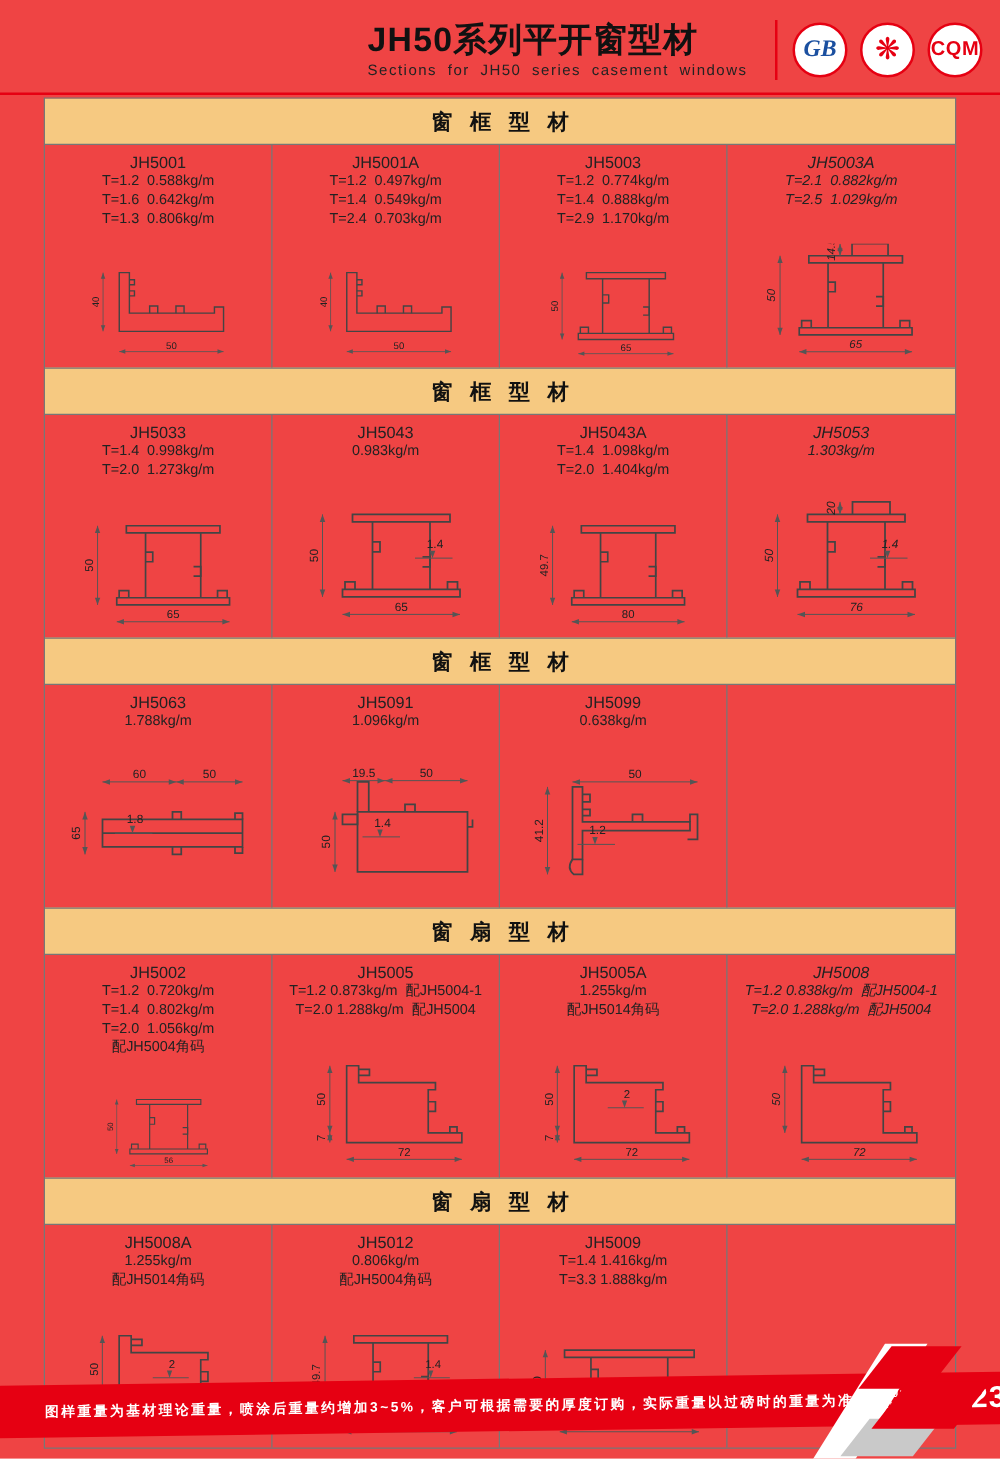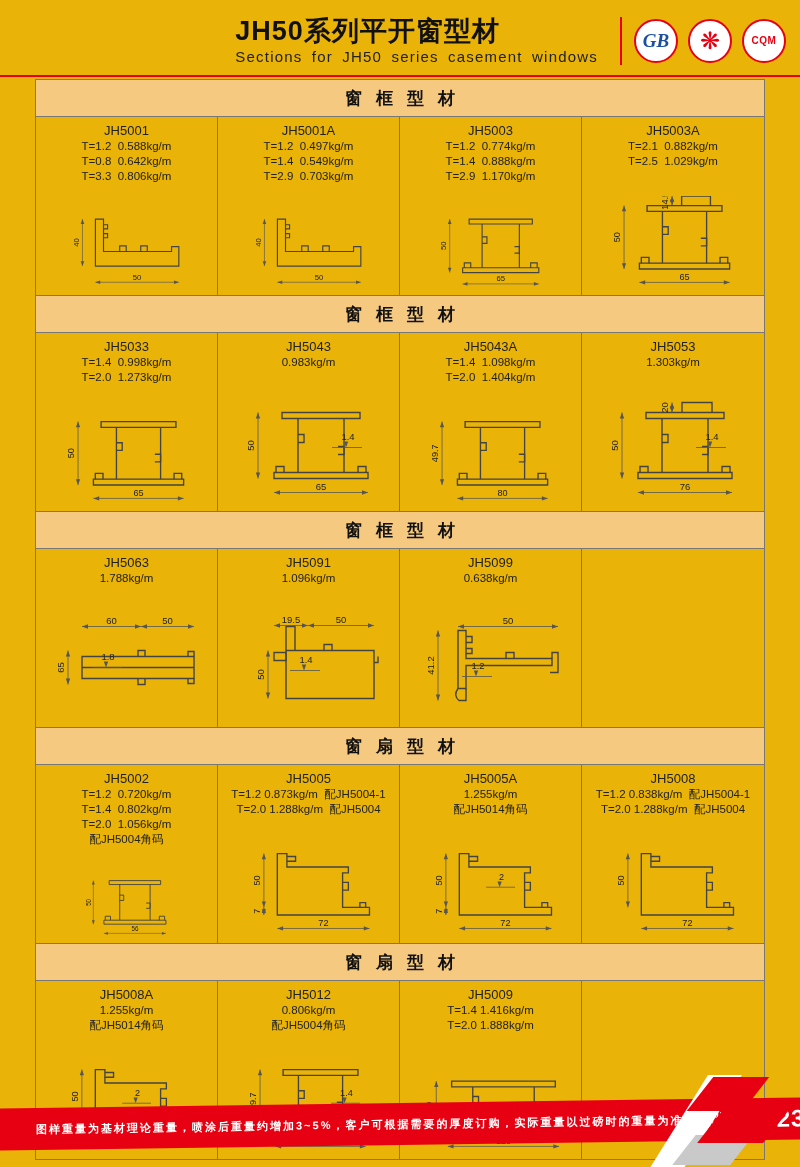--- a/index.html
+++ b/index.html
@@ -4,43 +4,43 @@
 <style>
   :root{
     --accent-red:#e60012;
     --section-bg:#f6c981;
     --border-col:#777;
     --logo-blue:#1b50a0;
   }
   *{box-sizing:border-box;}
   html,body{margin:0;padding:0;background:#fff;}
   body{font-family:"Liberation Sans","DejaVu Sans",sans-serif;}
-  .page{position:relative;width:800px;height:1167px;margin:0 auto;background:#eab308;overflow:hidden;}
+  .page{position:relative;width:800px;height:1167px;margin:0 auto;background:#ef4444;overflow:hidden;}
 
   
   .header{display:flex;justify-content:flex-end;align-items:center;padding:16px 6px 6px 0;}
   .title-block{text-align:left;margin-right:10px;}
   .title-cn{font-size:27px;font-weight:bold;color:#111;margin:0;line-height:30px;letter-spacing:1px;}
-  .title-en{font-size:15px;color:#222;letter-spacing:1.2px;margin-top:2px;word-spacing:4px;}
+  .title-en{font-size:12px;color:#222;letter-spacing:1.2px;margin-top:2px;word-spacing:4px;}
   .vdivider{width:2px;height:48px;background:var(--accent-red);margin:0 12px;}
   .logos{display:flex;gap:10px;margin-right:8px;}
   .logo{width:44px;height:44px;border:2.5px solid var(--accent-red);border-radius:50%;display:flex;align-items:center;justify-content:center;background:#fff;}
   .logo-gb .logo-text{color:var(--logo-blue);font-family:"Liberation Serif","DejaVu Serif",serif;font-style:italic;font-weight:bold;font-size:19px;}
   .logo-flower .logo-text{color:var(--accent-red);font-size:24px;line-height:24px;}
-  .logo-cqm .logo-text{color:var(--accent-red);font-weight:bold;font-size:10px;letter-spacing:.5px;}
+  .logo-cqm .logo-text{color:var(--accent-red);font-weight:bold;font-size:16px;letter-spacing:.5px;}
   .red-rule{height:2px;background:var(--accent-red);margin-top:4px;}
 
   
   .profile-table{margin:2px 35px 0;border:1px solid var(--border-col);}
   .section-header{background:var(--section-bg);text-align:center;font-size:17px;font-weight:bold;color:#111;
     letter-spacing:14px;text-indent:14px;padding:7px 0 6px;border-top:1px solid var(--border-col);border-bottom:1px solid var(--border-col);}
   .profile-table .section-header:first-child{border-top:none;}
   .row-grid{display:grid;grid-template-columns:repeat(4,1fr);height:178px;}
   .cell{border-right:1px solid var(--border-col);display:flex;flex-direction:column;align-items:center;padding-top:5px;overflow:hidden;}
-  .cell:last-child{border-right:none;}
+  .cell:last-child{border-right:none;font-style:italic;}
   .code{font-size:13px;color:#222;line-height:17px;}
   .spec{font-size:11.5px;color:#222;line-height:15px;white-space:pre;text-align:right;}
   .drawing{margin-top:auto;margin-bottom:3px;display:block;}
 
   
   .footer{position:absolute;left:0;right:0;bottom:0;height:90px;}
   .band{position:absolute;left:-4px;right:-4px;bottom:22px;height:42px;background:var(--accent-red);
     transform:skewY(-0.8deg);display:flex;align-items:center;color:#fff;z-index:1;}
   .band .note{font-size:11px;font-weight:bold;letter-spacing:2px;margin-left:40px;white-space:nowrap;}
   .band .brand{margin-left:auto;text-align:right;font-size:7.5px;letter-spacing:1px;line-height:9px;font-weight:bold;}
@@ -76,43 +76,43 @@
     </div>
   </header>
   <div class="red-rule"></div>
 
   <main class="profile-table" id="profile-table">
       <div class="section-header">窗框型材</div>
       <div class="row-grid">
         <div class="cell">
           <div class="code">JH5001</div>
           <div class="spec">T=1.2  0.588kg/m</div>
-          <div class="spec">T=0.8  0.642kg/m</div>
-          <div class="spec">T=3.3  0.806kg/m</div>
+          <div class="spec">T=1.6  0.642kg/m</div>
+          <div class="spec">T=1.3  0.806kg/m</div>
           <svg viewBox="0 0 170 100" width="170" preserveAspectRatio="xMidYMid meet" class="drawing" height="81">
             <path d="M46,10 H56 V50 H140 V44 H149 V68 H46 Z" fill="none" stroke="#444" stroke-width="1.4" stroke-linejoin="miter"></path>
             <path d="M76,50 v-7 h8 v7" fill="none" stroke="#444" stroke-width="1.4" stroke-linejoin="miter"></path>
             <path d="M102,50 v-7 h8 v7" fill="none" stroke="#444" stroke-width="1.4" stroke-linejoin="miter"></path>
             <path d="M56,17 h5 v5 h-5" fill="none" stroke="#444" stroke-width="1.4" stroke-linejoin="miter"></path>
             <path d="M56,28 h5 v5 h-5" fill="none" stroke="#444" stroke-width="1.4" stroke-linejoin="miter"></path>
             <line x1="30" y1="10" x2="30" y2="68" stroke="#555" stroke-width="0.8"></line>
             <polygon points="30,10 27.8,16 32.2,16" fill="#555"></polygon>
             <polygon points="30,68 27.8,62 32.2,62" fill="#555"></polygon>
             <text x="0" y="0" font-size="9.5" fill="#222" text-anchor="middle" transform="translate(26,39) rotate(-90)">40</text>
             <line x1="46" y1="88" x2="149" y2="88" stroke="#555" stroke-width="0.8"></line>
             <polygon points="46,88 52,85.8 52,90.2" fill="#555"></polygon>
             <polygon points="149,88 143,85.8 143,90.2" fill="#555"></polygon>
             <text x="0" y="0" font-size="9.5" fill="#222" text-anchor="middle" transform="translate(97.5,85)">50</text>
           </svg>
         </div>
         <div class="cell">
           <div class="code">JH5001A</div>
           <div class="spec">T=1.2  0.497kg/m</div>
           <div class="spec">T=1.4  0.549kg/m</div>
-          <div class="spec">T=2.9  0.703kg/m</div>
+          <div class="spec">T=2.4  0.703kg/m</div>
           <svg viewBox="0 0 170 100" width="170" preserveAspectRatio="xMidYMid meet" class="drawing" height="81">
             <path d="M46,10 H56 V50 H140 V44 H149 V68 H46 Z" fill="none" stroke="#444" stroke-width="1.4" stroke-linejoin="miter"></path>
             <path d="M76,50 v-7 h8 v7" fill="none" stroke="#444" stroke-width="1.4" stroke-linejoin="miter"></path>
             <path d="M102,50 v-7 h8 v7" fill="none" stroke="#444" stroke-width="1.4" stroke-linejoin="miter"></path>
             <path d="M56,17 h5 v5 h-5" fill="none" stroke="#444" stroke-width="1.4" stroke-linejoin="miter"></path>
             <path d="M56,28 h5 v5 h-5" fill="none" stroke="#444" stroke-width="1.4" stroke-linejoin="miter"></path>
             <line x1="30" y1="10" x2="30" y2="68" stroke="#555" stroke-width="0.8"></line>
             <polygon points="30,10 27.8,16 32.2,16" fill="#555"></polygon>
             <polygon points="30,68 27.8,62 32.2,62" fill="#555"></polygon>
             <text x="0" y="0" font-size="9.5" fill="#222" text-anchor="middle" transform="translate(26,39) rotate(-90)">40</text>
@@ -501,21 +501,21 @@
             <text x="0" y="0" font-size="9.5" fill="#222" text-anchor="middle" transform="translate(124,37)">1.4</text>
             <line x1="50" y1="90" x2="144" y2="90" stroke="#555" stroke-width="0.8"></line>
             <polygon points="50,90 56,87.8 56,92.2" fill="#555"></polygon>
             <polygon points="144,90 138,87.8 138,92.2" fill="#555"></polygon>
             <text x="0" y="0" font-size="9.5" fill="#222" text-anchor="middle" transform="translate(97,87)">56.1</text>
           </svg>
         </div>
         <div class="cell">
           <div class="code">JH5009</div>
           <div class="spec">T=1.4 1.416kg/m</div>
-          <div class="spec">T=2.0 1.888kg/m</div>
+          <div class="spec">T=3.3 1.888kg/m</div>
           <svg viewBox="0 0 170 100" width="170" preserveAspectRatio="xMidYMid meet" class="drawing" height="96">
             <path d="M44,22 H152 V28 H44 Z" fill="none" stroke="#444" stroke-width="1.4" stroke-linejoin="miter"></path>
             <path d="M66,28 V70" fill="none" stroke="#444" stroke-width="1.4" stroke-linejoin="miter"></path>
             <path d="M130,28 V70" fill="none" stroke="#444" stroke-width="1.4" stroke-linejoin="miter"></path>
             <path d="M40,70 H156 V76 H40 Z" fill="none" stroke="#444" stroke-width="1.4" stroke-linejoin="miter"></path>
             <path d="M44,70 v-6 h8 v6" fill="none" stroke="#444" stroke-width="1.4" stroke-linejoin="miter"></path>
             <path d="M144,70 v-6 h8 v6" fill="none" stroke="#444" stroke-width="1.4" stroke-linejoin="miter"></path>
             <path d="M66,38 h6 v8 h-6" fill="none" stroke="#444" stroke-width="1.4" stroke-linejoin="miter"></path>
             <path d="M124,48 h6 v8 h-6" fill="none" stroke="#444" stroke-width="1.4" stroke-linejoin="miter"></path>
             <line x1="28" y1="22" x2="28" y2="76" stroke="#555" stroke-width="0.8"></line>

